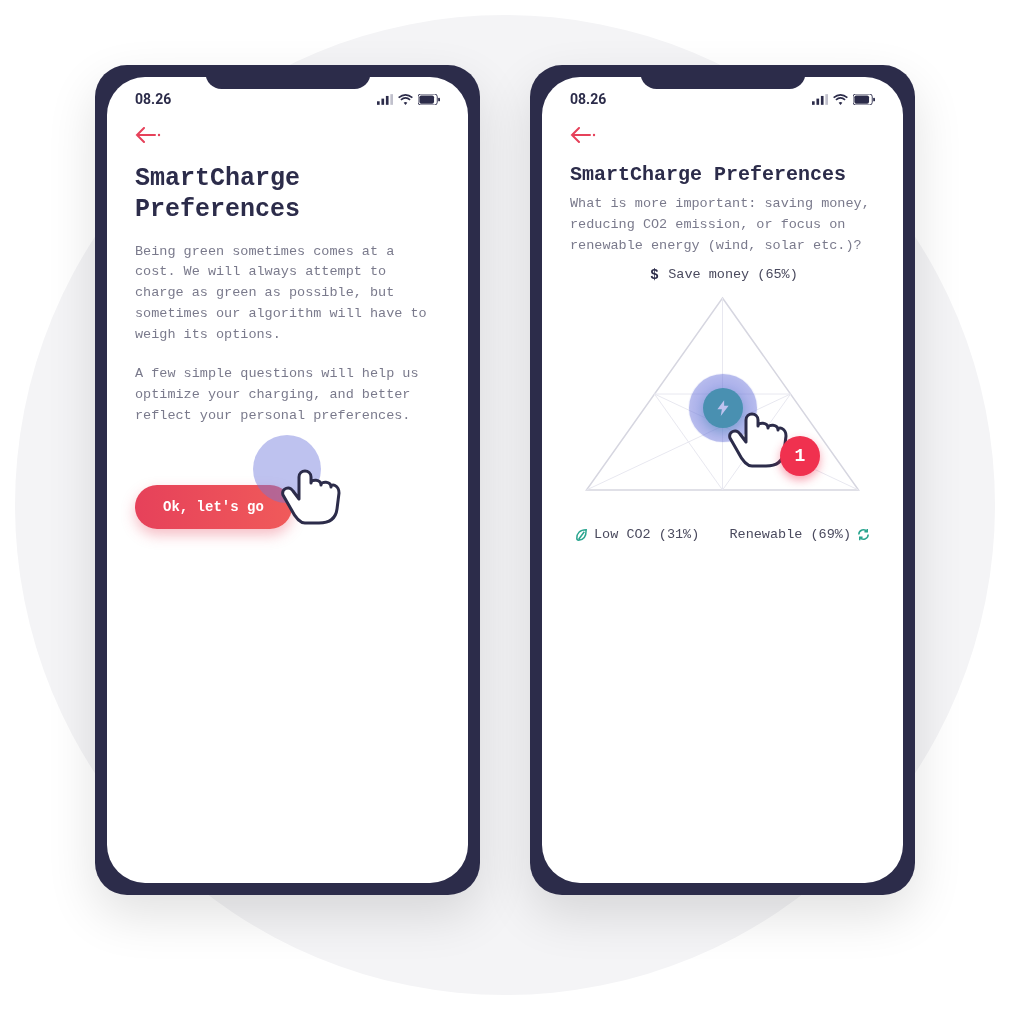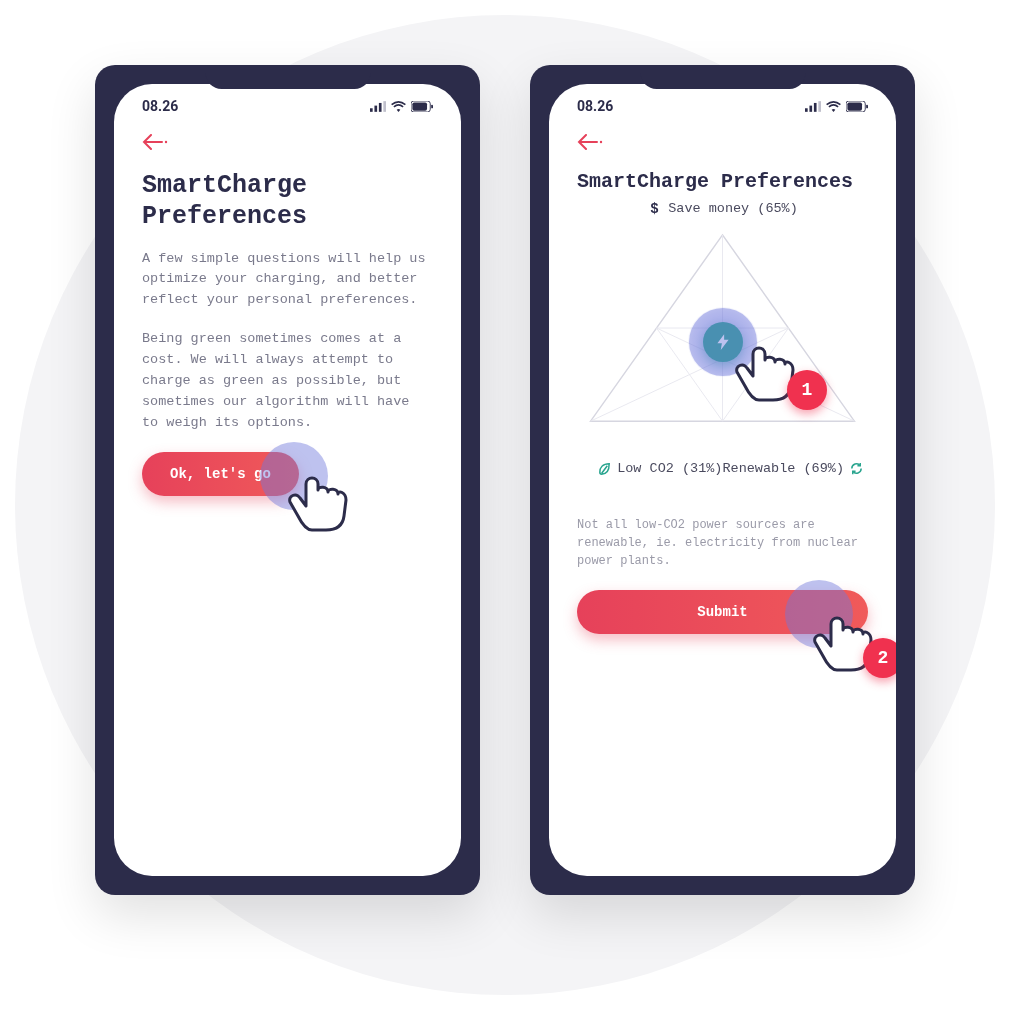--- a/index.html
+++ b/index.html
@@ -25,22 +25,22 @@
       position: relative;
       display: flex;
       justify-content: center;
       gap: 50px;
       padding-top: 65px;
     }
     .phone {
       width: 385px;
       height: 830px;
       background: #2c2c4a;
-      border-radius: 20px;
-      padding: 19px;
+      border-radius: 32px;
+      padding: 12px;
       position: relative;
       box-shadow: 0 20px 50px rgba(0,0,0,0.12);
     }
     .screen {
       width: 100%;
       height: 100%;
       background: #ffffff;
       border-radius: 38px;
       overflow: hidden;
       position: relative;
@@ -104,20 +104,21 @@
       align-items: flex-end;
       justify-content: center;
       padding: 14px 28px;
       border-radius: 999px;
       color: #fff;
       font-size: 14px;
       font-weight: 600;
       background: linear-gradient(90deg, #e6415a 0%, #f05a5a 100%);
       cursor: pointer;
       box-shadow: 0 6px 14px rgba(230,65,90,0.35);
+      margin-top: 40px;
     }
     .btn-wide { width: 100%; }
     .btn-wrap { margin-top: 10px; position: relative; }
     .btn-wrap-submit { margin-top: 20px; position: relative; }
     
     .chart-area {
       position: relative;
       height: 280px;
       margin-top: 8px;
     }
@@ -126,21 +127,21 @@
       font-size: 13.5px;
       color: #4a4a5e;
       display: flex;
       justify-content: center;
       align-items: center;
       gap: 6px;
       margin-bottom: 6px;
     }
     .label-bottom {
       display: flex;
-      justify-content: flex-end;
+      justify-content: space-between;
       font-size: 13.5px;
       color: #4a4a5e;
       margin-top: 8px;
       padding: 0 4px;
     }
     .label-left, .label-right { display: flex; align-items: center; gap: 5px; }
     .triangle-svg { width: 100%; height: 210px; display: block; }
     .handle-glow {
       position: absolute;
       width: 70px; height: 70px;
@@ -223,22 +224,22 @@
         <span class="back-arrow">
           <svg width="26" height="16" viewBox="0 0 26 16">
               <path d="M9 1 L2 8 L9 15 M2 8 H20" stroke="#e6415a" stroke-width="2" fill="none" stroke-linecap="round"></path>
               <circle cx="24" cy="8" r="1.2" fill="#e6415a"></circle>
             </svg>
         </span>
       </div>
 
       <div class="content">
         <h1 class="title">SmartCharge Preferences</h1>
+        <p class="body-text">Being green sometimes comes at a cost. We will always attempt to charge as green as possible, but sometimes our algorithm will have to weigh its options.</p>
         <p class="body-text">A few simple questions will help us optimize your charging, and better reflect your personal preferences.</p>
-        <p class="body-text">Being green sometimes comes at a cost. We will always attempt to charge as green as possible, but sometimes our algorithm will have to weigh its options.</p>
 
         <div class="btn-wrap">
           <div class="btn-primary">
             <span>Ok, let's go</span>
           </div>
           <div class="touch-halo" style="left:118px; top:-10px;"></div>
           <svg class="pointer-hand" style="left:146px; top:10px;" viewBox="0 0 60 70">
             <path d="M18 22 C18 14 30 14 30 22 L30 28 C30 24 40 24 40 30 C40 26 50 26 50 32 C50 28 58 30 58 38 L56 54 C55 62 50 68 38 68 L24 68 C18 68 14 62 10 54 L2 40 C0 34 8 30 12 36 L18 44 Z" fill="#ffffff" stroke="#2c2c4a" stroke-width="3" stroke-linejoin="round"></path>
           </svg>
         </div>
@@ -276,20 +277,21 @@
         <span class="back-arrow">
           <svg width="26" height="16" viewBox="0 0 26 16">
               <path d="M9 1 L2 8 L9 15 M2 8 H20" stroke="#e6415a" stroke-width="2" fill="none" stroke-linecap="round"></path>
               <circle cx="24" cy="8" r="1.2" fill="#e6415a"></circle>
             </svg>
         </span>
       </div>
 
       <div class="content">
         <h1 class="title-sm">SmartCharge Preferences</h1>
+        <p class="body-text" style="margin-bottom:10px;">What is more important: saving money, reducing CO2 emission, or focus on renewable energy (wind, solar etc.)?</p>
 
         <div class="label-top">
           <svg class="lbl-ico" viewBox="0 0 16 16">
               <text x="8" y="13" text-anchor="middle" font-size="15" font-weight="700" fill="#2c2c4a">$</text>
             </svg>
           <span>Save money (65%)</span>
         </div>
 
         <div class="chart-area">
           <svg class="triangle-svg" viewBox="0 0 300 210" preserveAspectRatio="xMidYMid meet">
@@ -321,31 +323,18 @@
             <div class="label-right">
               <span>Renewable (69%)</span>
               <svg class="lbl-ico" viewBox="0 0 16 16">
                   <path d="M3 8 A5 5 0 0 1 12 5 M13 8 A5 5 0 0 1 4 11" fill="none" stroke="#2aa58f" stroke-width="1.6"></path>
                   <path d="M12 2 L12 5 L9 5 M4 14 L4 11 L7 11" fill="none" stroke="#2aa58f" stroke-width="1.6"></path>
                 </svg>
             </div>
           </div>
         </div>
 
-        <p class="subtle-text">Not all low-CO2 power sources are renewable, ie. electricity from nuclear power plants.</p>
-
-        <div class="btn-wrap-submit">
-          <div class="btn-primary btn-wide">
-            <span>Submit</span>
-          </div>
-          <div class="touch-halo" style="left:208px; top:-10px;"></div>
-          <svg class="pointer-hand" style="left:236px; top:12px;" viewBox="0 0 60 70">
-            <path d="M18 22 C18 14 30 14 30 22 L30 28 C30 24 40 24 40 30 C40 26 50 26 50 32 C50 28 58 30 58 38 L56 54 C55 62 50 68 38 68 L24 68 C18 68 14 62 10 54 L2 40 C0 34 8 30 12 36 L18 44 Z" fill="#ffffff" stroke="#2c2c4a" stroke-width="3" stroke-linejoin="round"></path>
-          </svg>
-          <div class="step-badge" style="left:286px; top:48px;">
-            <span>2</span>
-          </div>
-        </div>
+
       </div>
     </div>
   </div>
 
 </div>
 
 </body></html>

